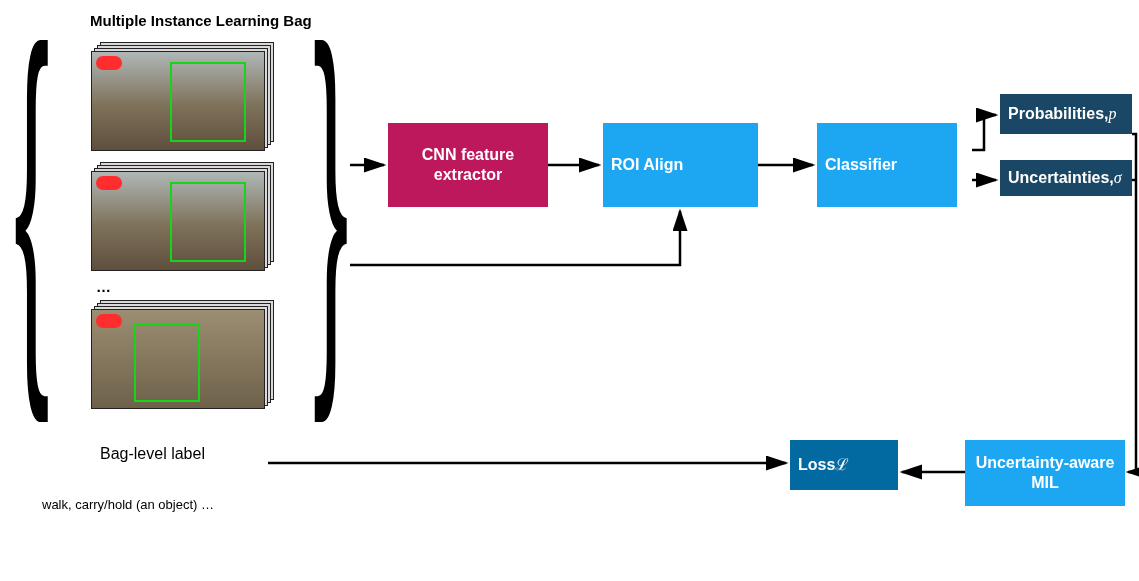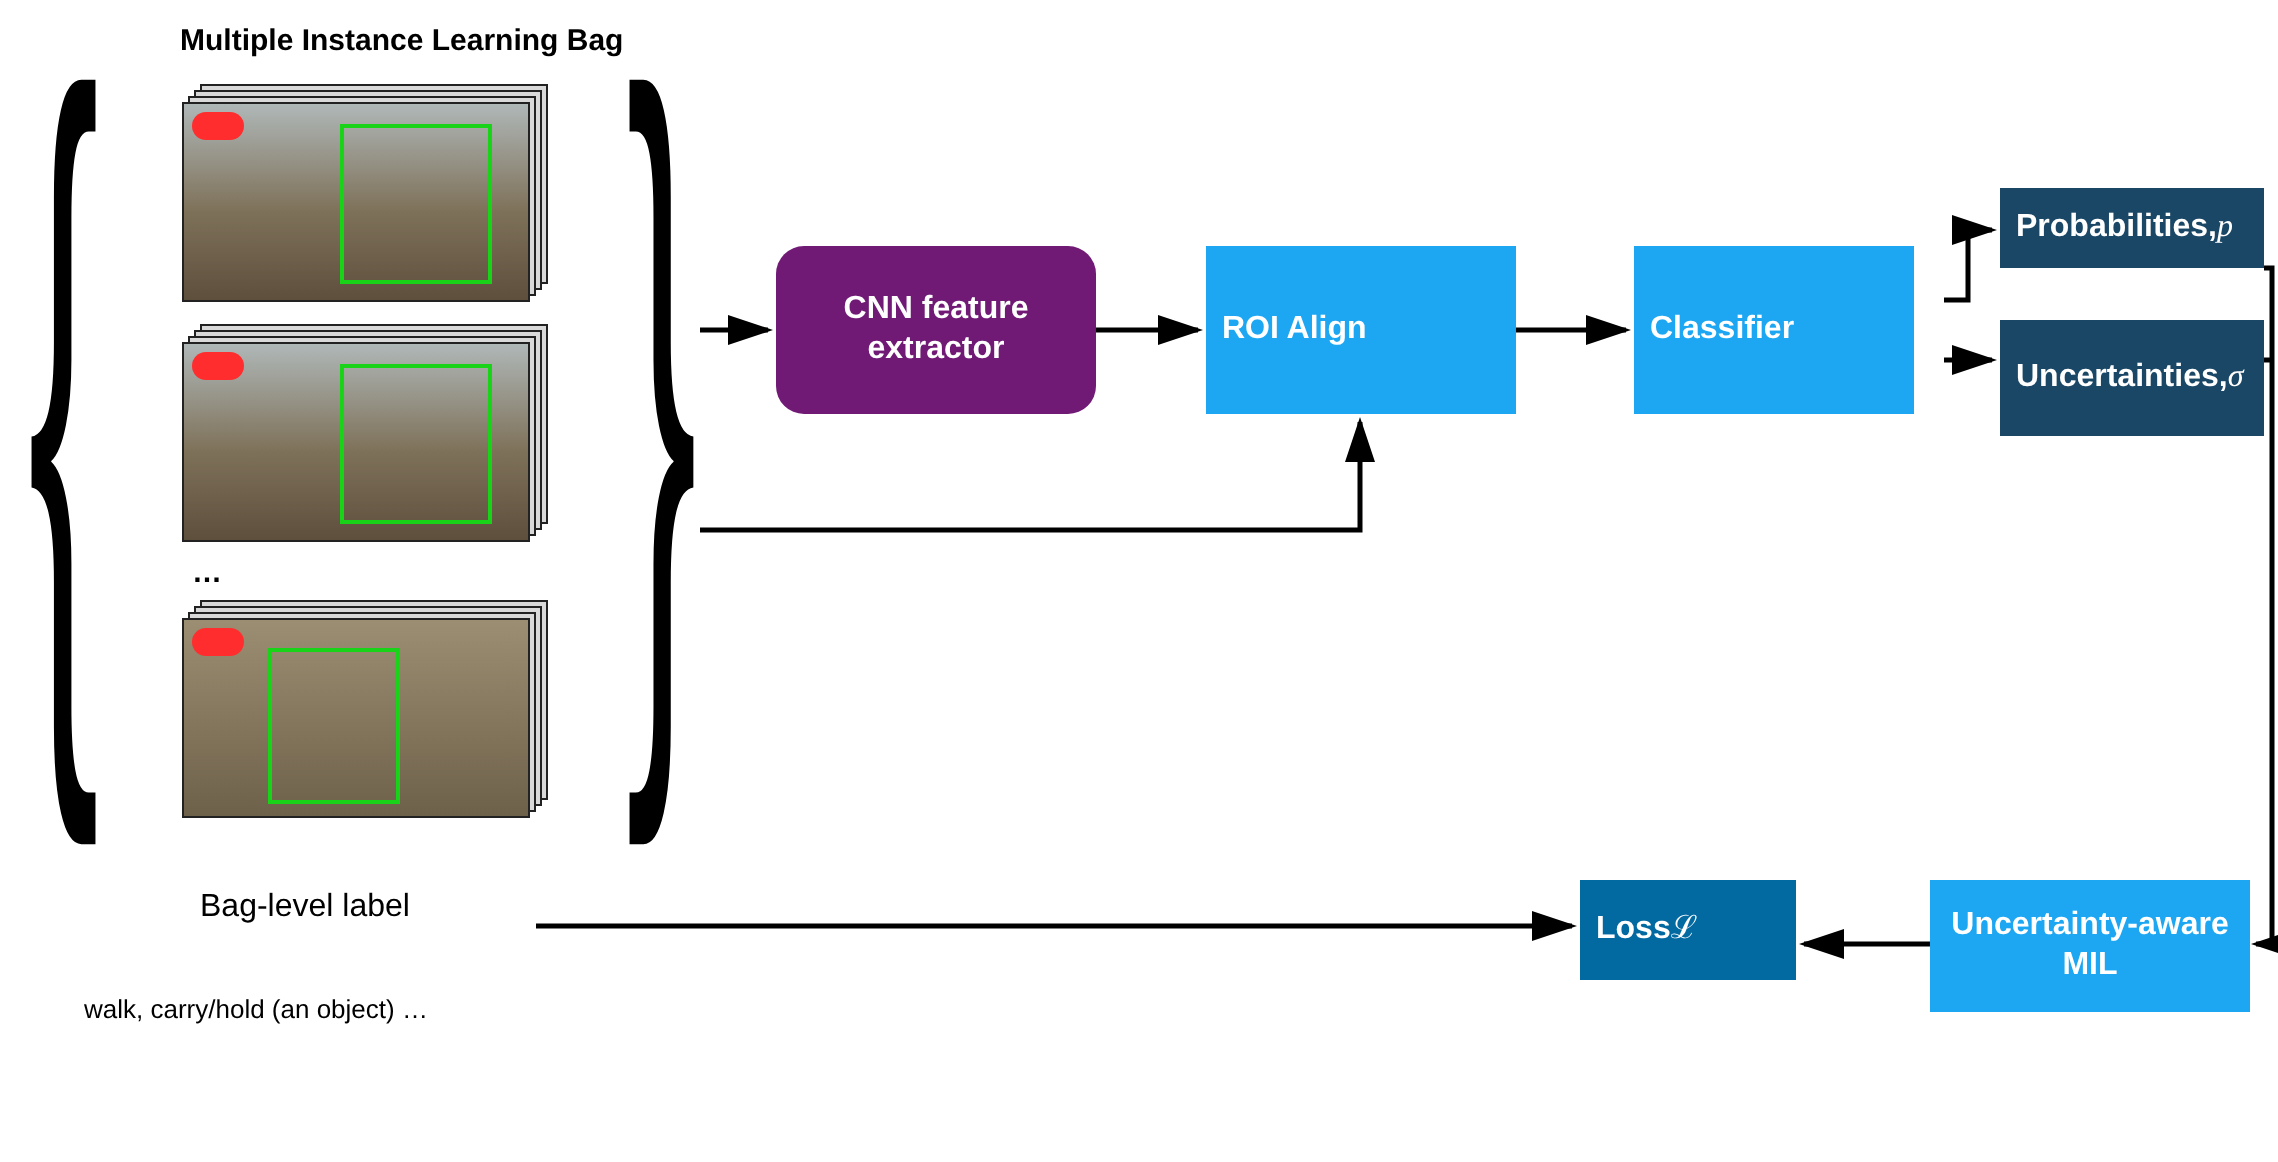--- a/index.html
+++ b/index.html
@@ -93,25 +93,25 @@
     position: absolute;
     display: flex;
     align-items: center;
     text-align: center;
     color: #fff;
     font-weight: 700;
     font-size: 16px;
     line-height: 1.25;
     padding: 16px 8px;
   }
-  .cnn { background:#701a75; top:123px; left:388px; width:160px; height:84px;border-radius:14px; }
+  .cnn { background:#be185d; top:123px; left:388px; width:160px; height:84px; }
   .roi { background:#1da7f2; top:123px; left:603px; width:155px; height:84px; }
   .clf { background:#1da7f2; top:123px; left:817px; width:140px; height:84px; }
   .prob { background:#1a4766; top:94px; left:1000px; width:132px; height:40px; font-family: Helvetica, Arial; }
-  .unc  { background:#1a4766; top:160px; left:1000px; width:132px; height:58px; }
+  .unc  { background:#1a4766; top:160px; left:1000px; width:132px; height:36px; }
   .mil  { background:#1da7f2; top:440px; left:965px; width:160px; height:66px; }
   .loss { background:#0369a1; top:440px; left:790px; width:108px; height:50px; }
 
   .math { font-style: italic; font-family: 'Times New Roman', serif; font-weight: normal; }
   .script { font-family: 'Brush Script MT','Segoe Script',cursive; font-weight: normal; }
 
   
   svg.arrows {
     position: absolute;
     top: 0; left: 0;

